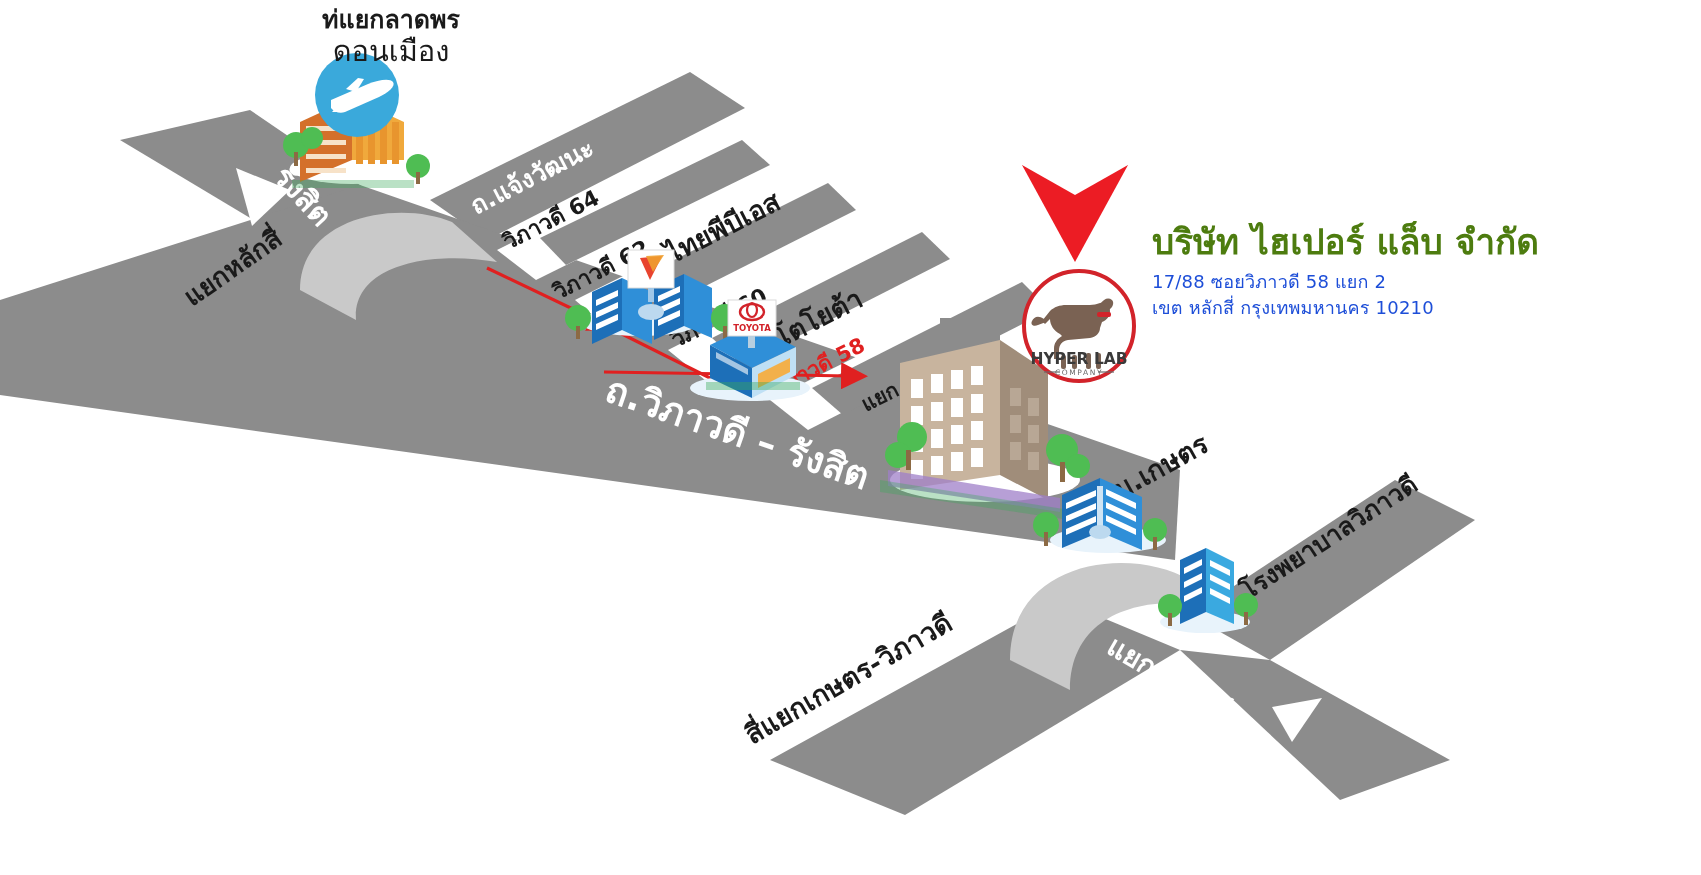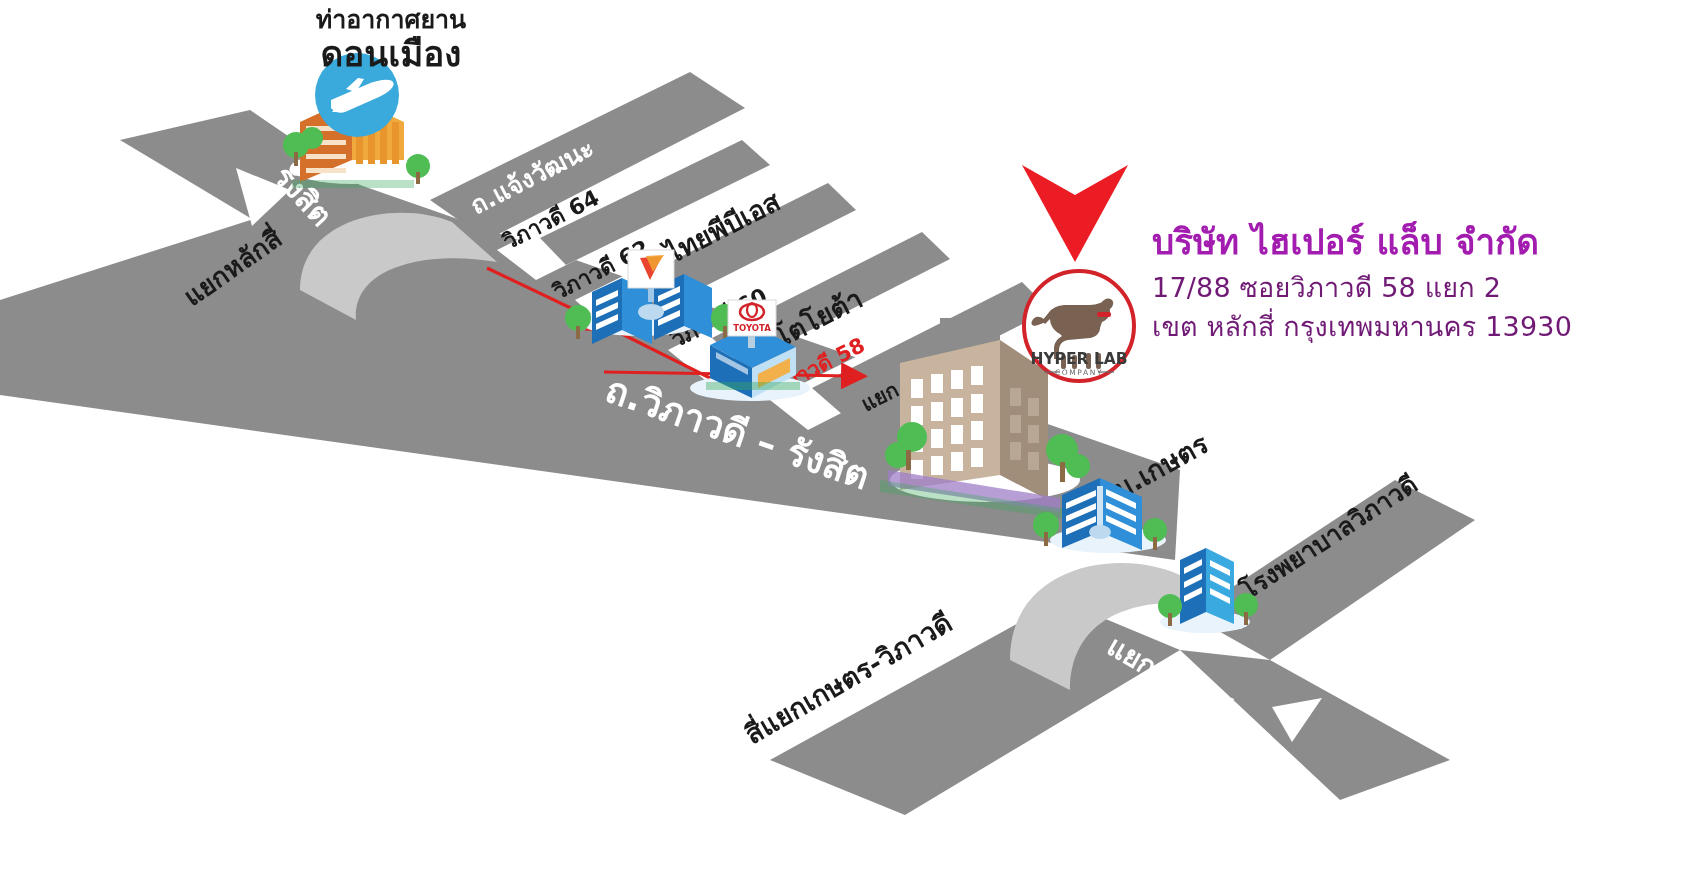--- a/index.html
+++ b/index.html
@@ -43,29 +43,29 @@
   .info-panel {
     position: absolute;
     left: 1152px;
     top: 222px;
     width: 520px;
   }
   .company-name {
     font-family: "DejaVu Sans", "Liberation Sans", sans-serif;
     font-size: 35px;
     font-weight: bold;
-    color: #a21caf;
+    color: #4d7c0f;
     line-height: 1.18;
     white-space: nowrap;
     margin: 0 0 6px 0;
   }
   .addr-line {
     font-family: "DejaVu Sans", "Liberation Sans", sans-serif;
-    font-size: 27px;
-    color: #701a75;
+    font-size: 18px;
+    color: #1d4ed8;
     line-height: 1.42;
     white-space: nowrap;
     letter-spacing: 0.2px;
   }
   .addr-line.tel {
     letter-spacing: 0.5px;
   }
   .logo-badge {
     position: absolute;
     left: 1020px;
@@ -367,23 +367,23 @@
       </g>
       <rect x="77" y="45" width="14" height="5" rx="2" fill="#d2232a"></rect>
       <text x="59" y="97" text-anchor="middle" font-family="DejaVu Sans, sans-serif" font-size="15.5" font-weight="bold" fill="#3a3a3a">HYPER LAB</text>
       <line x1="24" y1="105" x2="40" y2="105" stroke="#6a6a6a" stroke-width="1.2"></line>
       <line x1="78" y1="105" x2="94" y2="105" stroke="#6a6a6a" stroke-width="1.2"></line>
       <text x="59" y="108" text-anchor="middle" font-family="DejaVu Sans, sans-serif" font-size="7.5" letter-spacing="1.6" fill="#6a6a6a">COMPANY</text>
     </svg>
   </div>
 
   <div style="position:absolute; left:296px; top:6px; width:190px; text-align:center;">
-    <div style="font-size:25px; font-weight:bold; color:#1a1a1a; line-height:1.14;">ท่าอากาศยาน</div>
-    <div style="font-size:35px; font-weight:bold; color:#1a1a1a; line-height:1.14;">ดอนเมือง</div>
+    <div style="font-size:25px; font-weight:bold; color:#1a1a1a; line-height:1.14;">ท่แยกลาดพร</div>
+    <div style="font-size:29px; font-weight:normal; color:#1a1a1a; line-height:1.14;">ดอนเมือง</div>
   </div>
 
   <div class="info-panel">
     <div class="company-name">บริษัท ไฮเปอร์ แล็บ จำกัด</div>
     <div class="addr-line">17/88 ซอยวิภาวดี 58 แยก 2</div>
-    <div class="addr-line">เขต หลักสี่ กรุงเทพมหานคร 13930</div>
+    <div class="addr-line">เขต หลักสี่ กรุงเทพมหานคร 10210</div>
   </div>
 
 </div>
 
 </body></html>

